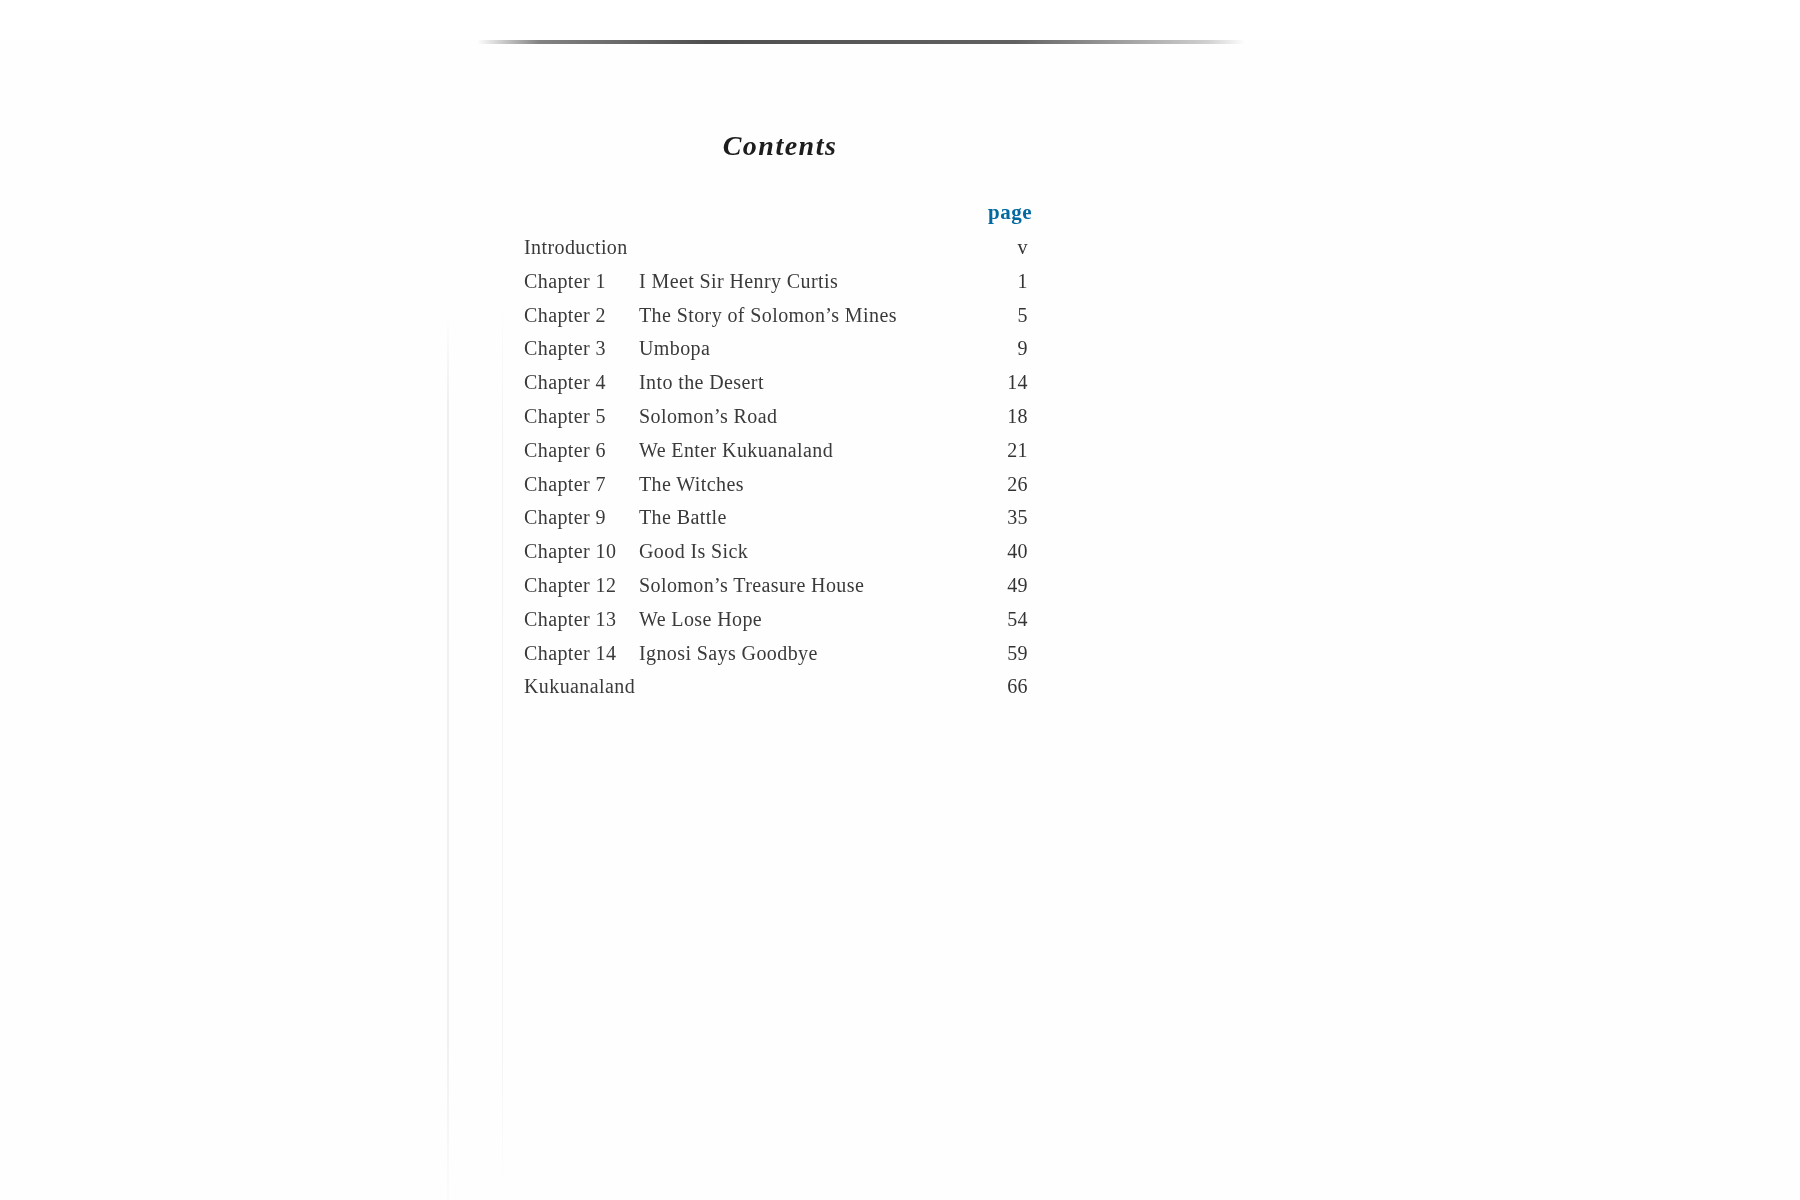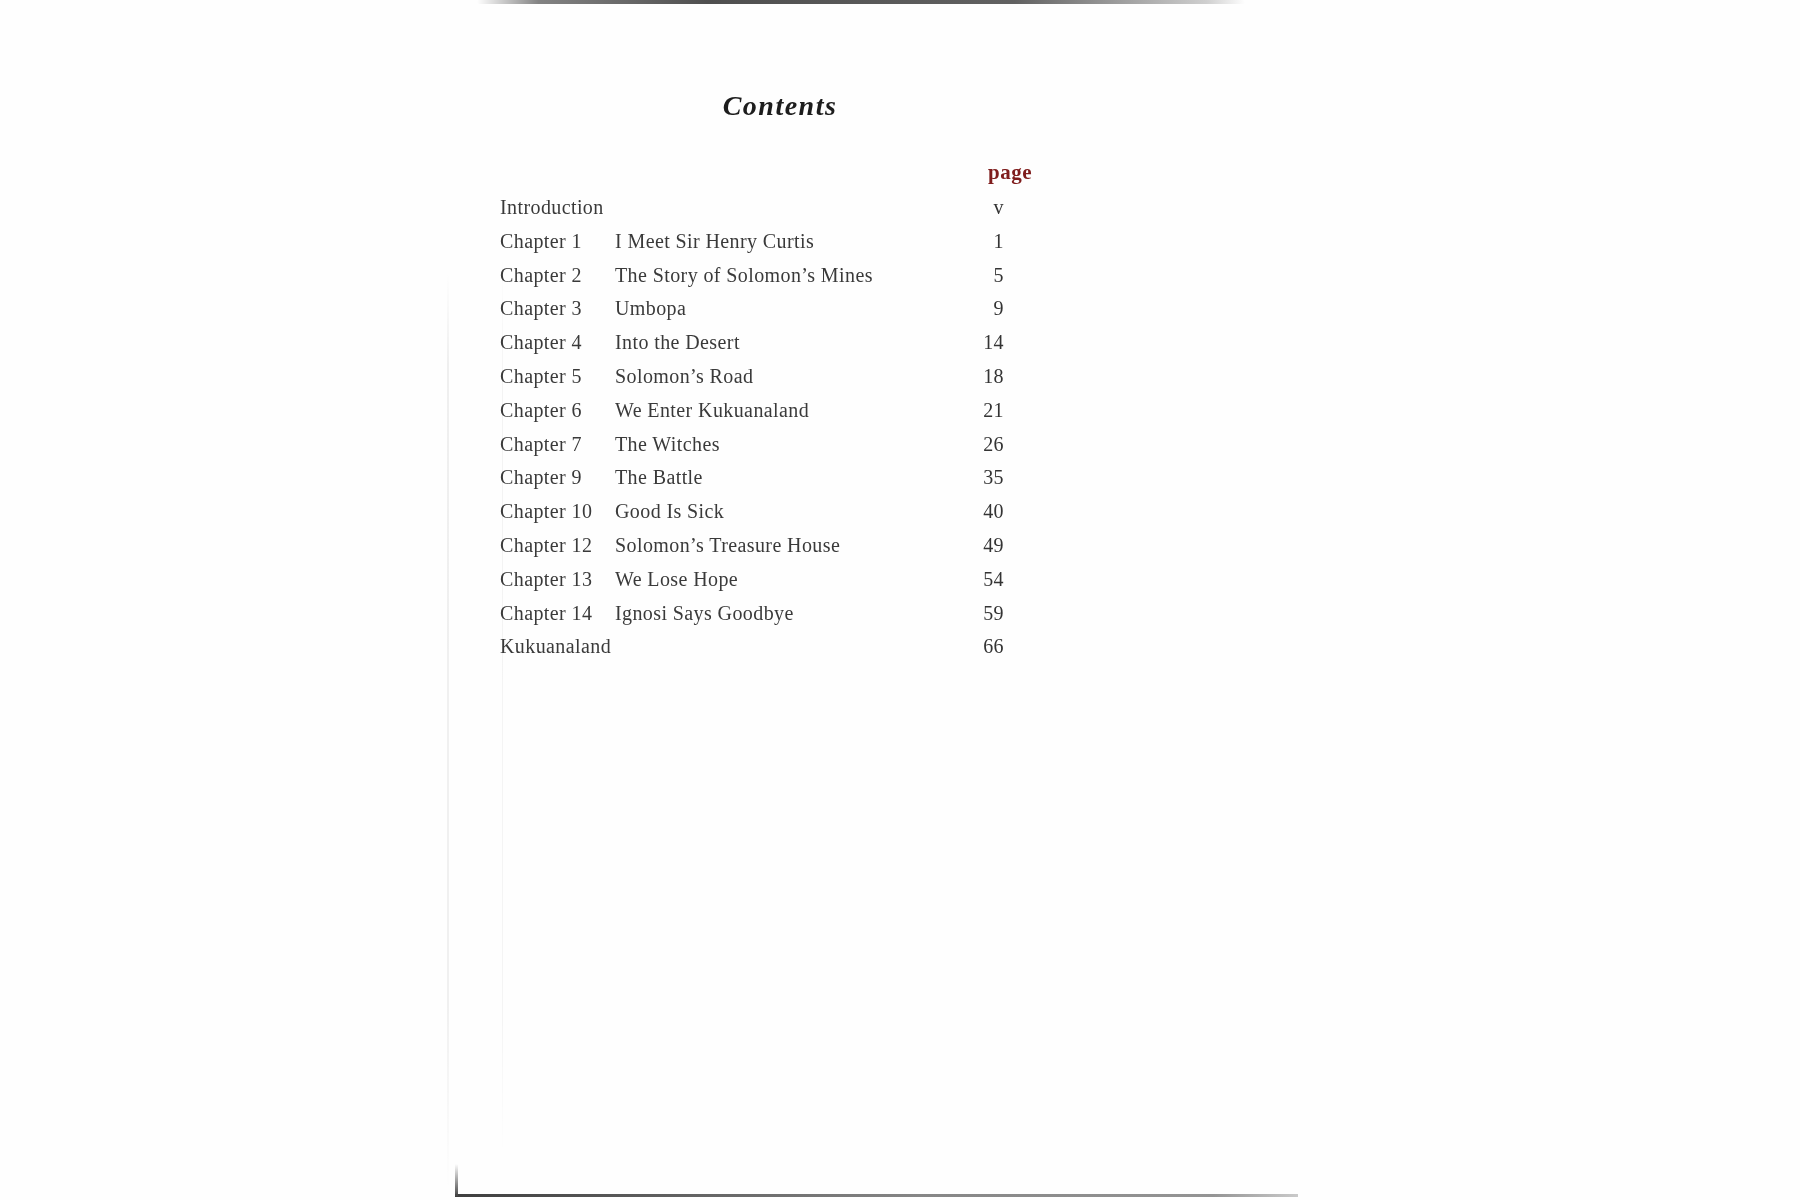--- a/index.html
+++ b/index.html
@@ -1,21 +1,21 @@
 <!DOCTYPE html>
 <html><head>
 <meta charset="utf-8">
 <style>
   html,body{margin:0;padding:0;}
   body{
     width:1800px;height:1200px;position:relative;
     background:#ffffff;overflow:hidden;
     font-family:"Liberation Serif", serif;
   }
-  .scan-page{position:absolute;inset:0;background:#fefefe;}
+  .scan-page{position:absolute;inset:0;background:#fefefe;margin-top:40px;}
 
   
   .edge-top{
     position:absolute;top:0;left:477px;width:768px;height:4px;
     background:linear-gradient(to right,
       rgba(150,150,150,0), rgba(90,90,90,.75) 8%,
       rgba(60,60,60,.9) 30%, rgba(70,70,70,.85) 70%,
       rgba(150,150,150,.45) 95%, rgba(170,170,170,0));
     border-radius:2px;
   }
@@ -42,24 +42,24 @@
   
   .doc-title{
     position:absolute;top:90px;left:528px;width:504px;
     text-align:center;
     font-style:italic;font-weight:bold;font-size:28px;
     letter-spacing:1.5px;color:#1d1d1d;
   }
   .page-col-header{
     position:absolute;top:160px;left:528px;width:504px;
     text-align:right;
-    font-weight:bold;font-size:21px;letter-spacing:.5px;color:#7f1d1d;
+    font-weight:bold;font-size:21px;letter-spacing:.5px;color:#0369a1;
   }
   .toc{
-    position:absolute;top:196px;left:500px;width:504px;
+    position:absolute;top:196px;left:524px;width:504px;
   }
   .toc-row{
     display:grid;grid-template-columns:115px 1fr 66px;
     height:33.8px;align-items:baseline;
     font-size:20px;color:#3a3a3a;letter-spacing:.4px;
     white-space:nowrap;
   }
   .col-label{grid-column:1;}
   .col-title{grid-column:2;}
   .col-page{grid-column:3;text-align:right;color:#343434;}

